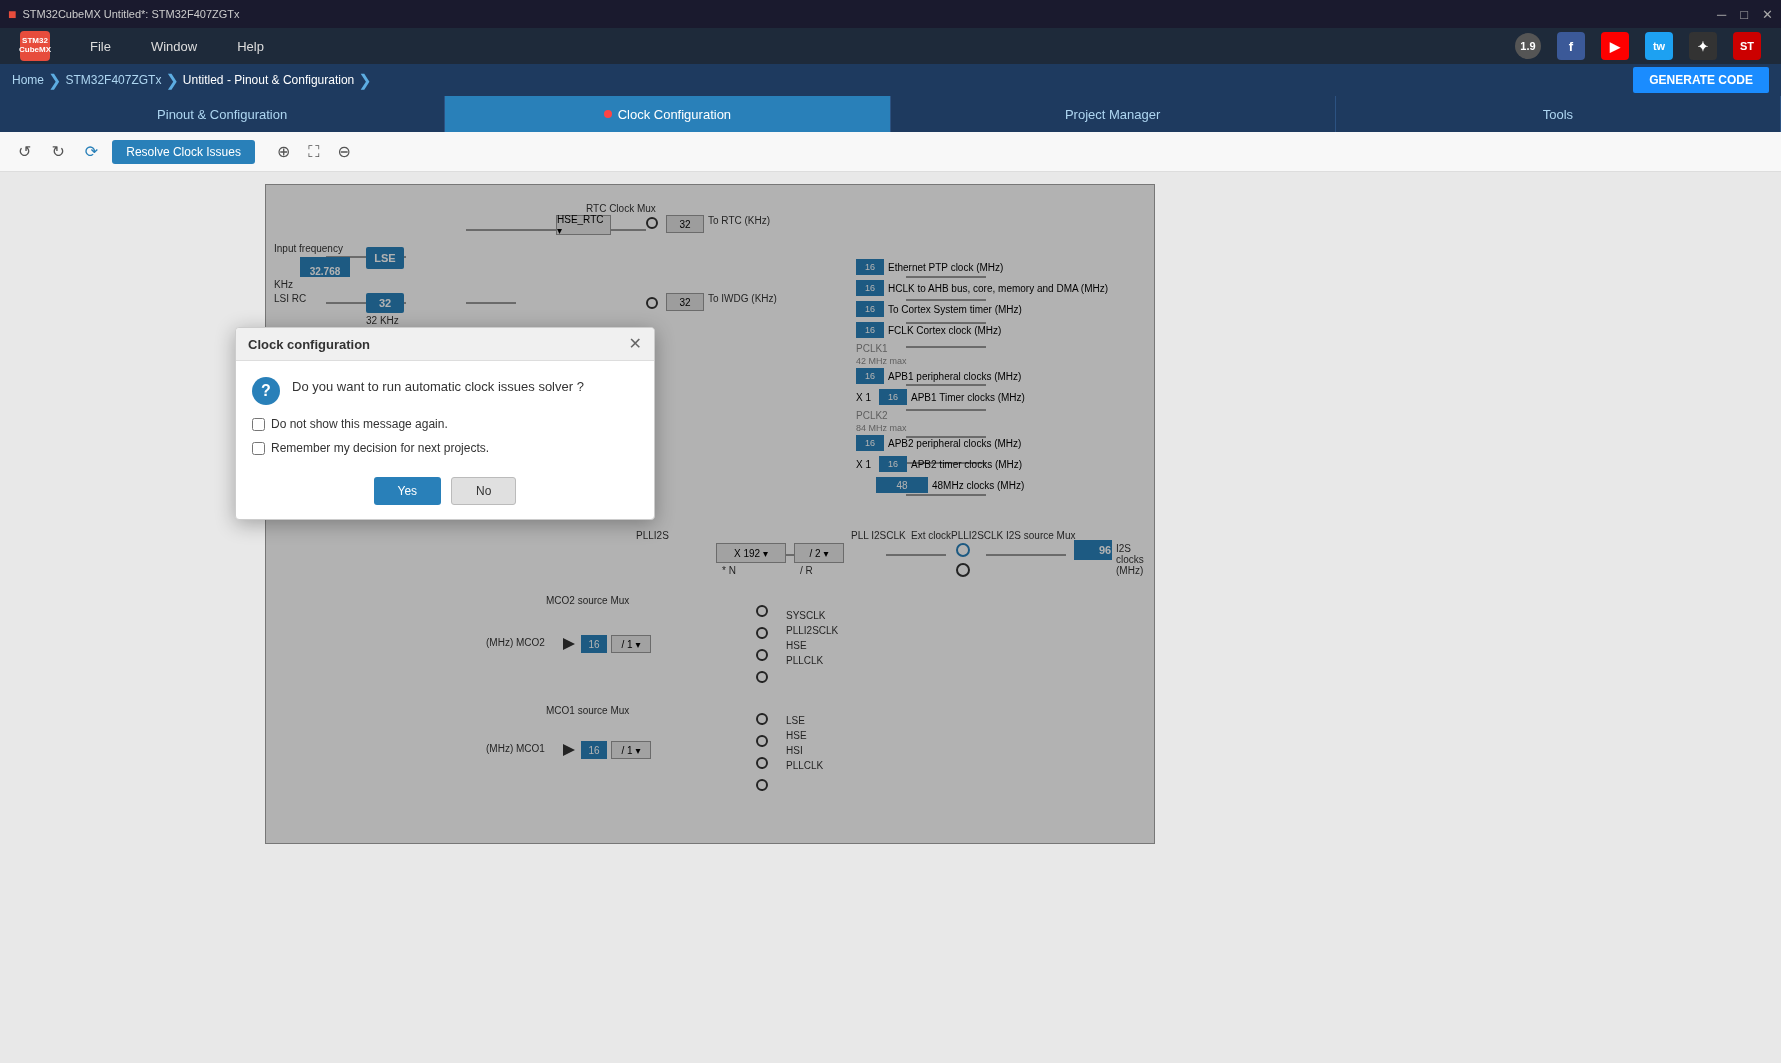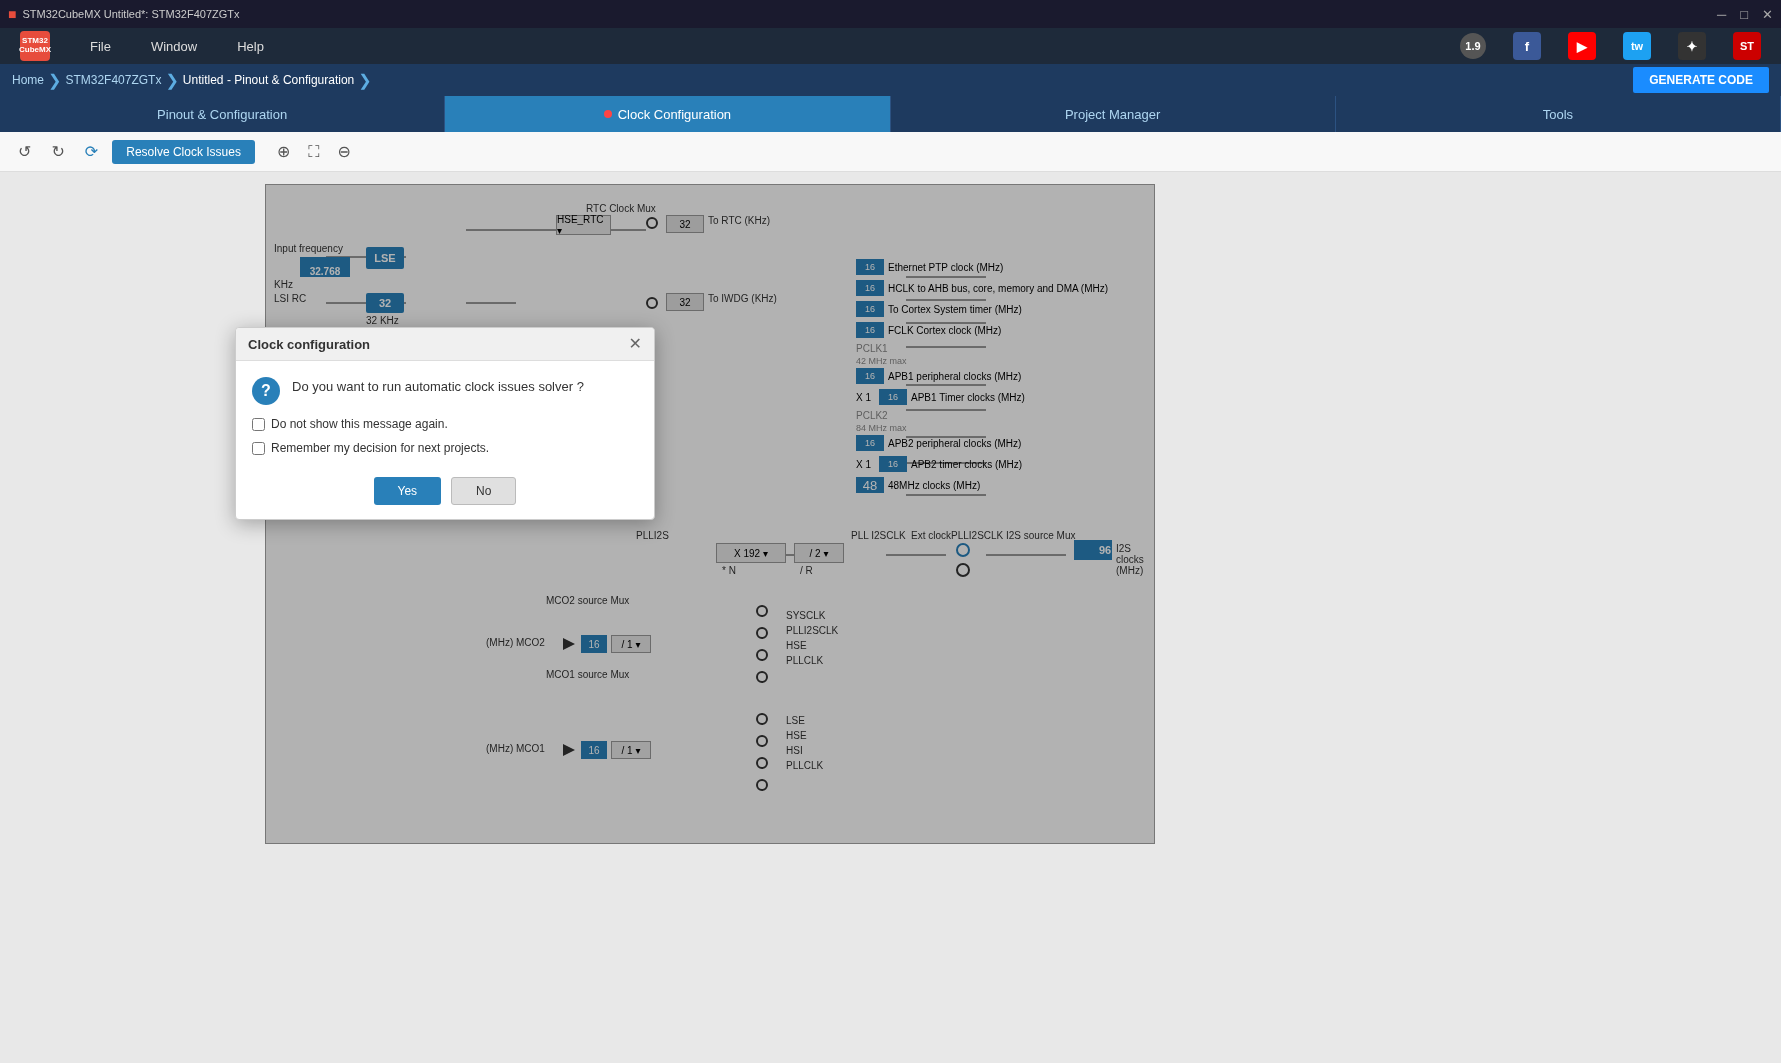--- a/index.html
+++ b/index.html
@@ -24,21 +24,21 @@
     .menubar {
       background: #1e2a3a;
       color: #ddd;
       height: 36px;
       display: flex;
       align-items: center;
       padding: 0 20px;
       gap: 40px;
     }
     .menubar-item { cursor: pointer; font-size: 13px; color: #ddd; }
-    .menubar-right { margin-left: auto; display: flex; align-items: center; gap: 27px; }
+    .menubar-right { margin-left: auto; display: flex; align-items: center; gap: 16px; }
 
     
     .social-icon { width: 28px; height: 28px; border-radius: 4px; display: inline-flex; align-items: center; justify-content: center; font-size: 13px; font-weight: bold; cursor: pointer; }
     .social-fb { background: #3b5998; color: white; }
     .social-yt { background: #ff0000; color: white; }
     .social-tw { background: #1da1f2; color: white; }
     .social-net { background: #333; color: white; }
     .social-st { background: #cc0000; color: white; font-size: 11px; }
     .social-settings { background: #555; color: white; border-radius: 50%; width: 26px; height: 26px; font-size: 11px; }
 
@@ -433,21 +433,21 @@
       <div style="display:flex; align-items:center; gap:4px; margin-bottom:5px;">
         <div style="width:28px; height:16px; background:#2980b9; color:white; font-size:9px; display:flex; align-items:center; justify-content:center;">16</div>
         <span style="font-size:10px;">APB2 peripheral clocks (MHz)</span>
       </div>
       <div style="display:flex; align-items:center; gap:4px; margin-bottom:5px;">
         <span style="font-size:10px; margin-right:4px;">X 1</span>
         <div style="width:28px; height:16px; background:#2980b9; color:white; font-size:9px; display:flex; align-items:center; justify-content:center;">16</div>
         <span style="font-size:10px;">APB2 timer clocks (MHz)</span>
       </div>
       <div style="display:flex; align-items:center; gap:4px; margin-bottom:5px;">
-        <div style="width:28px; height:16px; background:#2980b9; color:white; font-size:13px; display:flex; align-items:center; justify-content:center;">48</div>
+        <div style="width:52px; height:16px; background:#2980b9; color:white; font-size:10px; display:flex; align-items:center; justify-content:center;margin-left:20px;">48</div>
         <span style="font-size:10px;">48MHz clocks (MHz)</span>
       </div>
     </div>
 
     <div class="clk-label" style="left:370px; top:345px;">PLLI2S</div>
     <div style="position:absolute; left:450px; top:358px; background:#e8e8e8; border:1px solid #999; width:70px; height:20px; display:flex; align-items:center; justify-content:center; font-size:10px;">X 192 ▾</div>
     <div class="clk-label" style="left:456px; top:380px;">* N</div>
     <div style="position:absolute; left:528px; top:358px; background:#e8e8e8; border:1px solid #999; width:50px; height:20px; display:flex; align-items:center; justify-content:center; font-size:10px;">/ 2 ▾</div>
     <div class="clk-label" style="left:534px; top:380px;">/ R</div>
     <div class="clk-label" style="left:585px; top:345px;">PLL I2SCLK</div>
@@ -472,21 +472,21 @@
     </div>
     <div class="clk-label" style="left:220px; top:452px;">(MHz) MCO2</div>
     <div style="position:absolute; left:295px; top:450px; display:flex; align-items:center; gap:4px;">
       <svg width="16" height="16">
           <polygon points="14,8 2,2 2,14" fill="#333"></polygon>
         </svg>
       <div style="width:26px; height:18px; background:#2980b9; color:white; font-size:10px; display:flex; align-items:center; justify-content:center;">16</div>
       <div style="background:#e8e8e8; border:1px solid #999; width:40px; height:18px; display:flex; align-items:center; justify-content:center; font-size:10px;">/ 1 ▾</div>
     </div>
 
-    <div class="clk-mux-label" style="left:280px; top:484px;">MCO1 source Mux</div>
+    <div class="clk-mux-label" style="left:280px; top:520px;">MCO1 source Mux</div>
     <div class="clk-label" style="left:520px; top:530px;">LSE</div>
     <div class="clk-label" style="left:520px; top:545px;">HSE</div>
     <div class="clk-label" style="left:520px; top:560px;">HSI</div>
     <div class="clk-label" style="left:520px; top:575px;">PLLCLK</div>
     <div style="position:absolute; left:490px; top:528px; display:flex; flex-direction:column; gap:10px;">
       <div style="width:12px; height:12px; border-radius:50%; border:2px solid #333; background:white;"></div>
       <div style="width:12px; height:12px; border-radius:50%; border:2px solid #333; background:white;"></div>
       <div style="width:12px; height:12px; border-radius:50%; border:2px solid #333; background:white;"></div>
       <div style="width:12px; height:12px; border-radius:50%; border:2px solid #333; background:white;"></div>
     </div>

